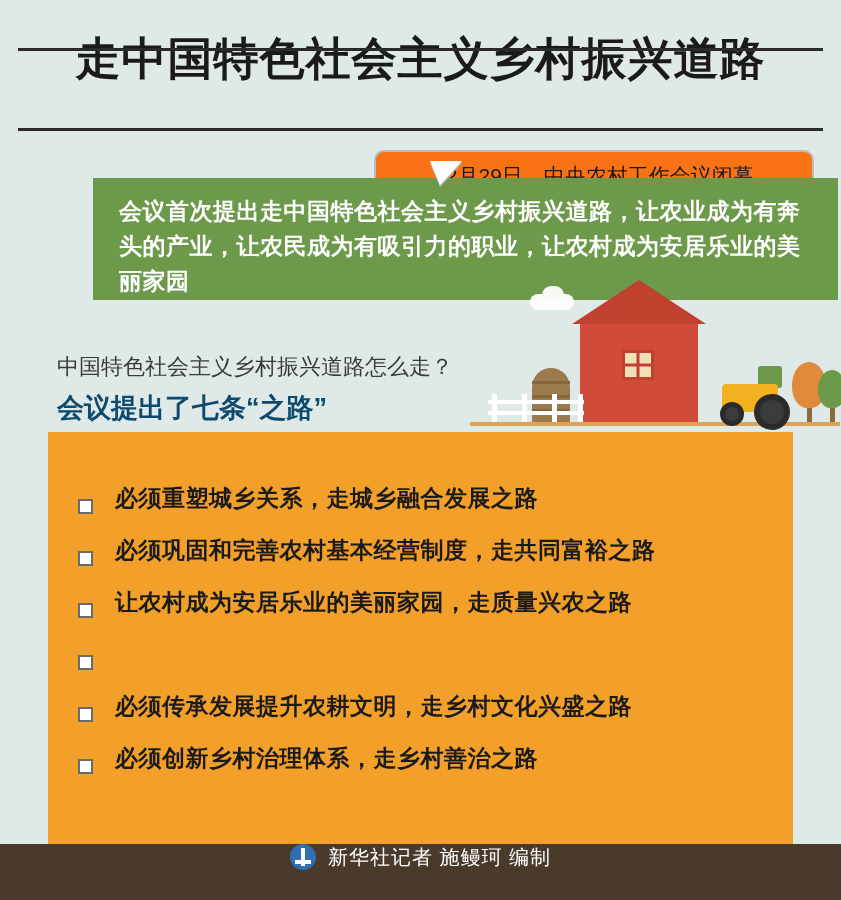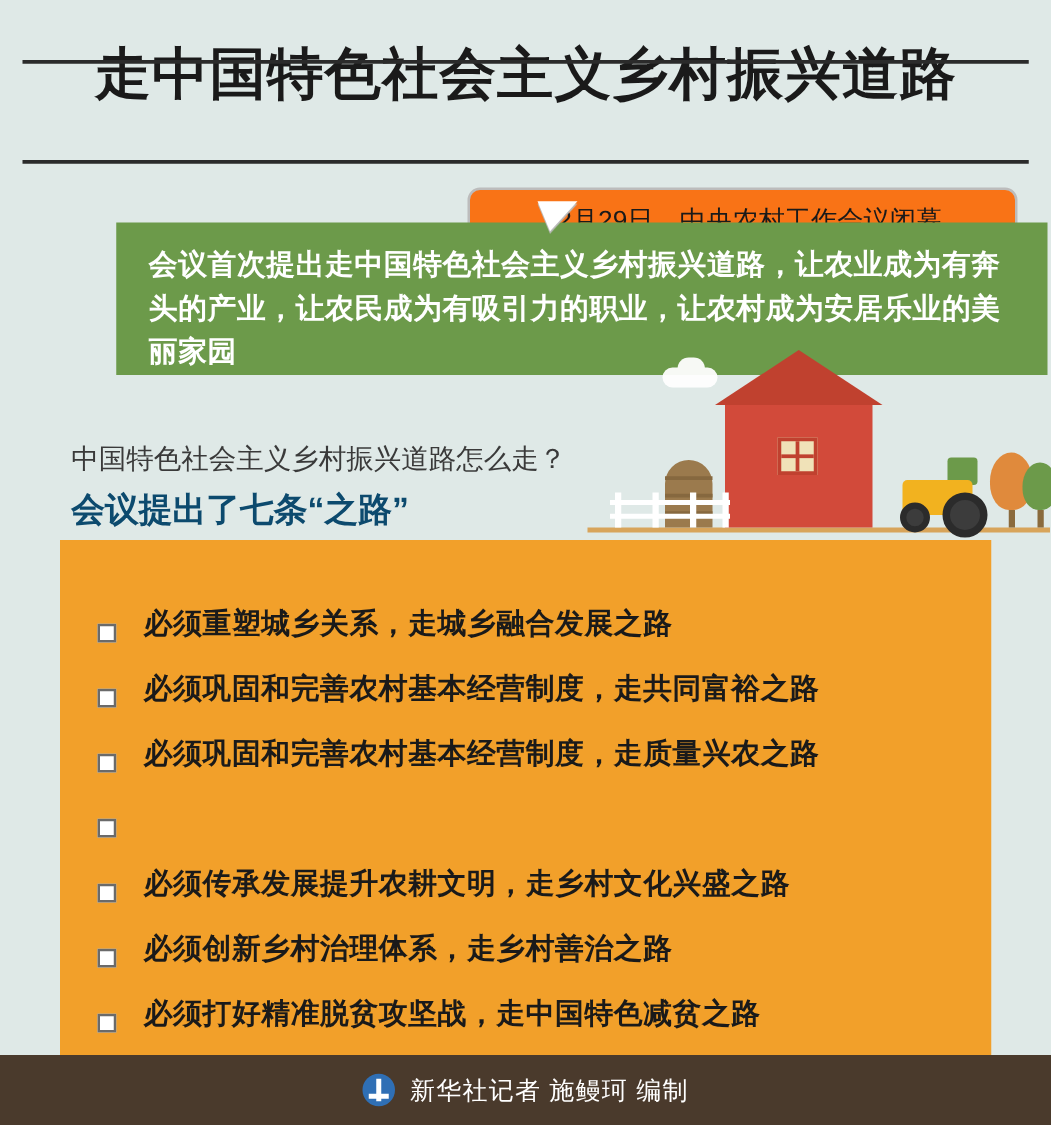--- a/index.html
+++ b/index.html
@@ -334,21 +334,21 @@
 
   
   .footer {
     position: absolute;
     left: 0;
     bottom: 0;
     width: 841px;
     height: 56px;
     background: #4a3a2c;
     display: flex;
-    align-items: center;
+    align-items: flex-start;
     justify-content: center;
   }
   .footer-logo {
     width: 26px;
     height: 26px;
     border-radius: 50%;
     background: #2f6fb5;
     margin-right: 12px;
     position: relative;
     flex: 0 0 auto;
@@ -438,36 +438,32 @@
     <div class="list-item">
       <span class="bullet"></span>
       <span class="item-text">必须重塑城乡关系，走城乡融合发展之路</span>
     </div>
     <div class="list-item">
       <span class="bullet"></span>
       <span class="item-text">必须巩固和完善农村基本经营制度，走共同富裕之路</span>
     </div>
     <div class="list-item">
       <span class="bullet"></span>
-      <span class="item-text">必须巩固和完善农村基本经营制度，走质量兴农之路</span>
+      <span class="item-text">让农村成为安居乐业的美丽家园，走质量兴农之路</span>
     </div>
     <div class="list-item">
       <span class="bullet"></span>
     </div>
     <div class="list-item">
       <span class="bullet"></span>
       <span class="item-text">必须传承发展提升农耕文明，走乡村文化兴盛之路</span>
     </div>
     <div class="list-item">
       <span class="bullet"></span>
       <span class="item-text">必须创新乡村治理体系，走乡村善治之路</span>
-    </div>
-    <div class="list-item">
-      <span class="bullet"></span>
-      <span class="item-text">必须打好精准脱贫攻坚战，走中国特色减贫之路</span>
     </div>
   </div>
 
   <div class="footer">
     <span class="footer-logo"></span>
     <span class="footer-text">新华社记者 施鳗珂 编制</span>
   </div>
 
 </div>
 

